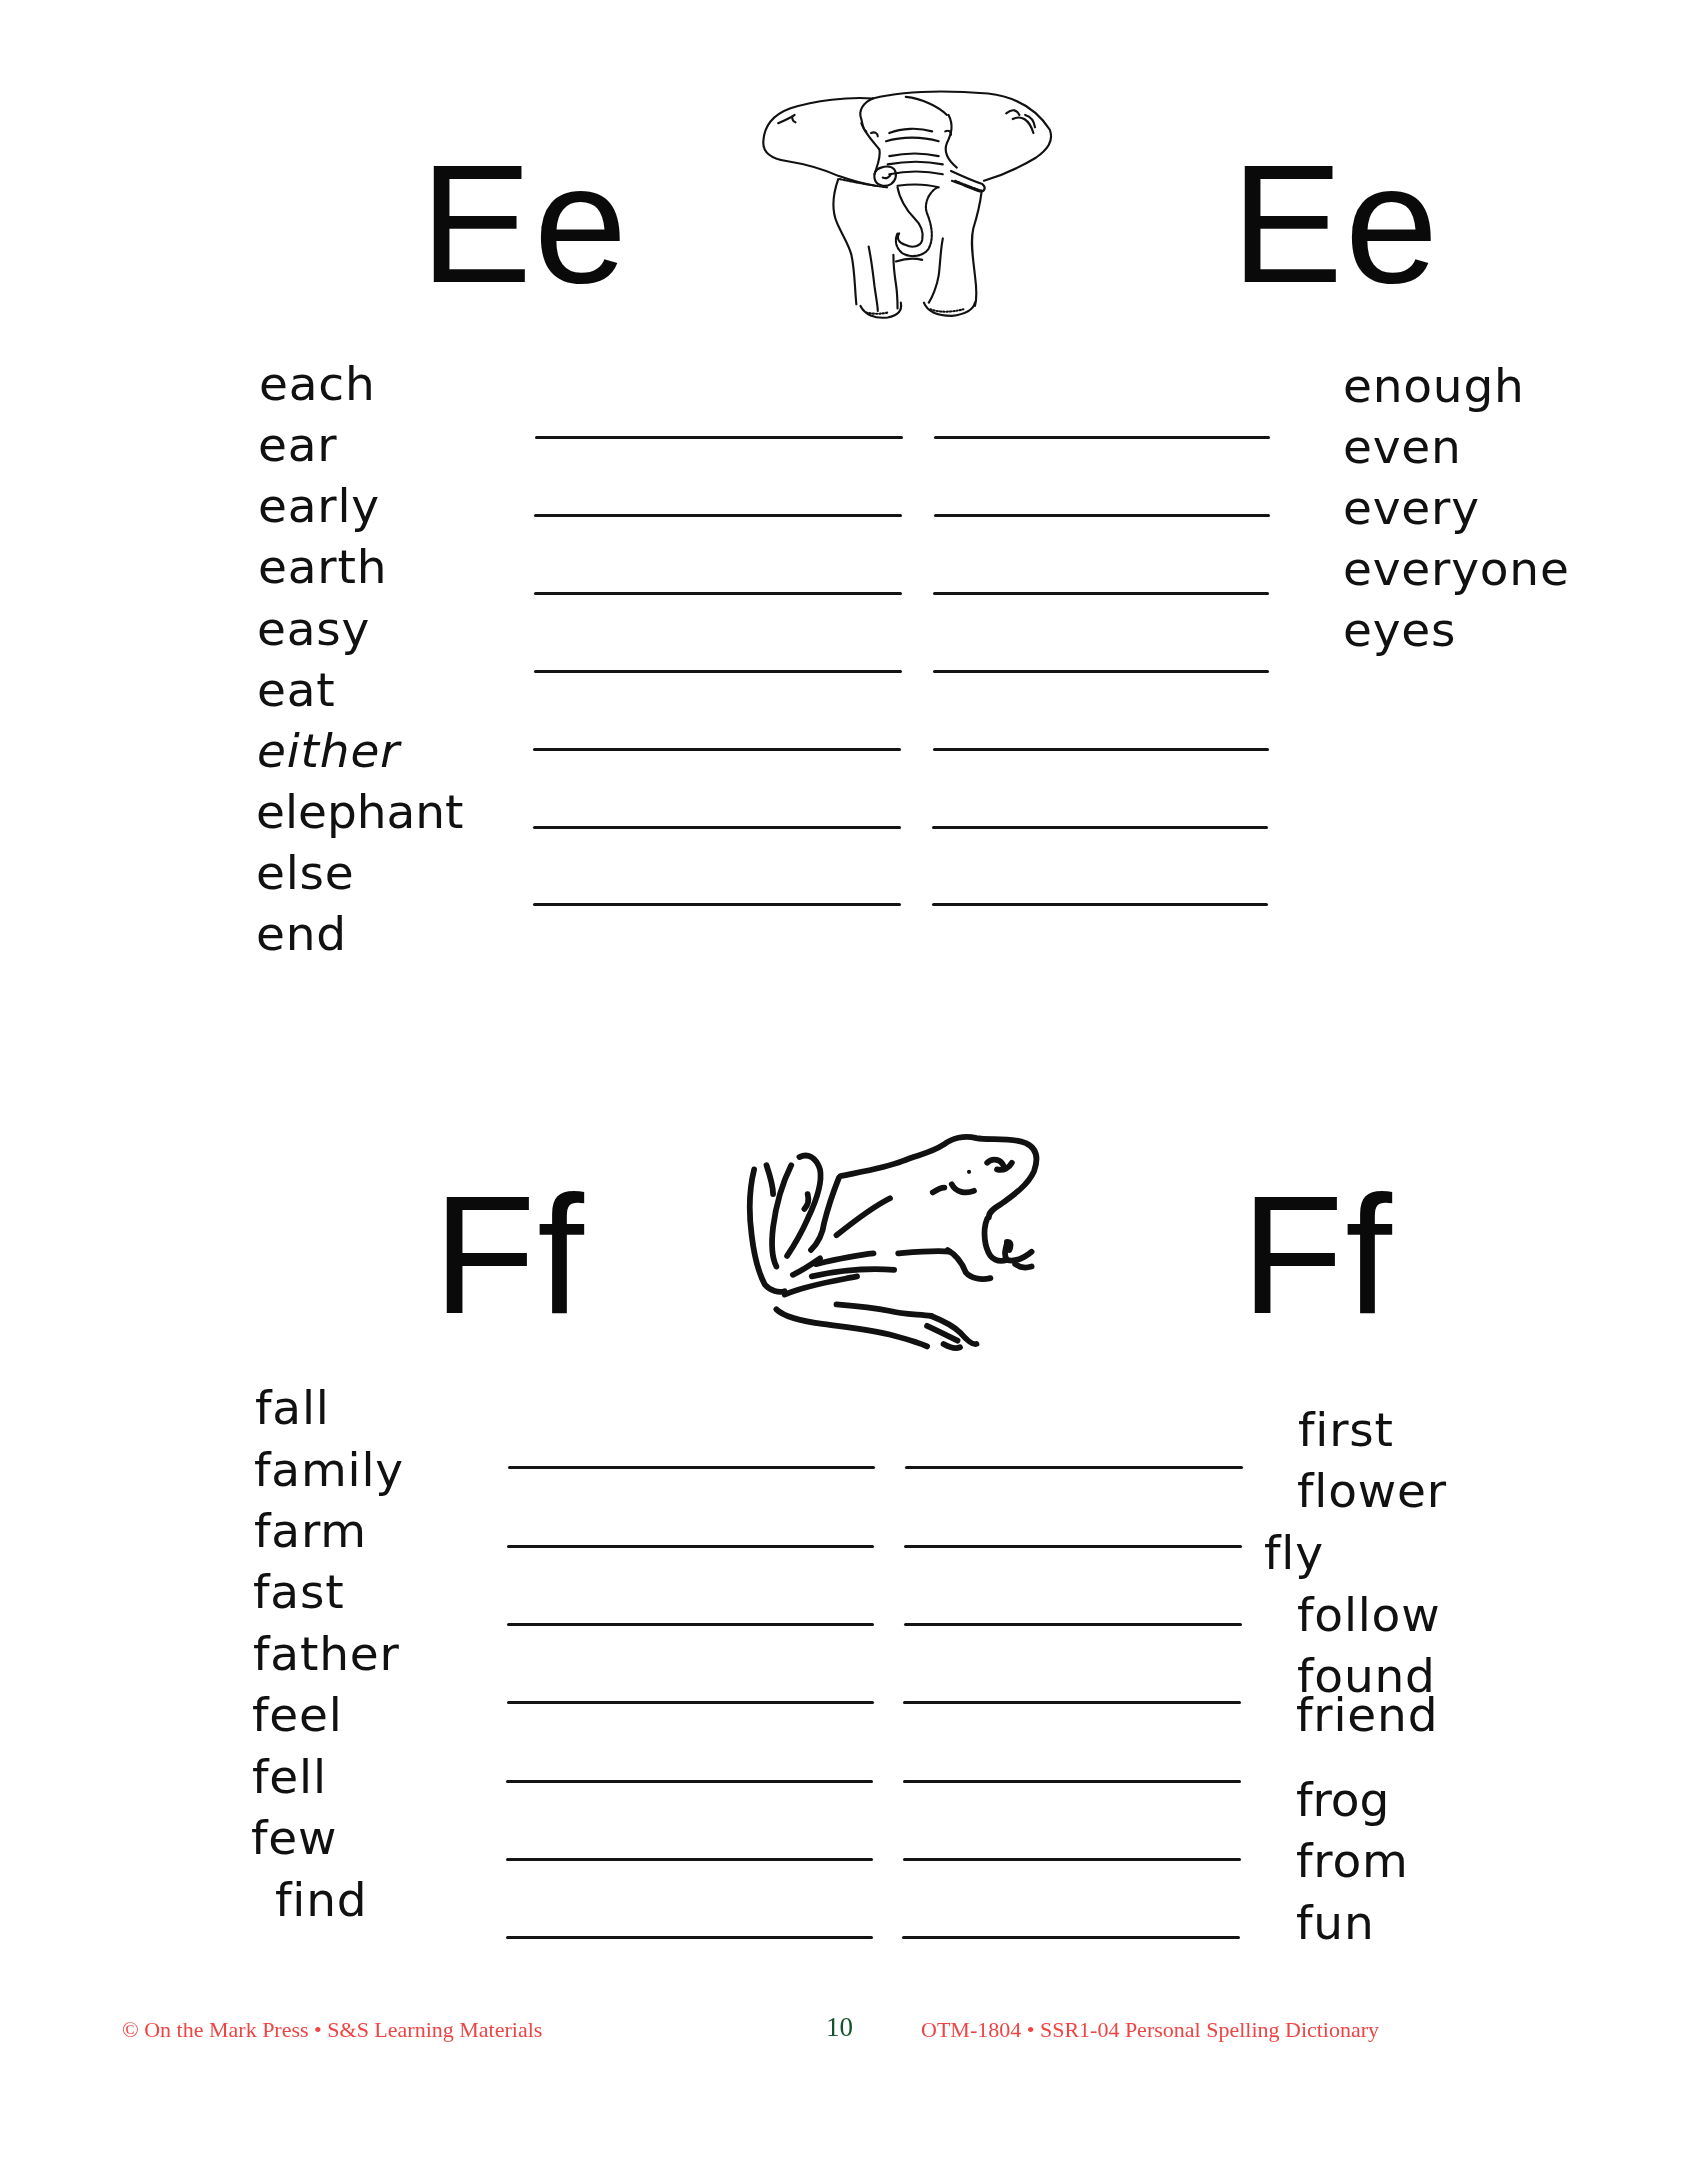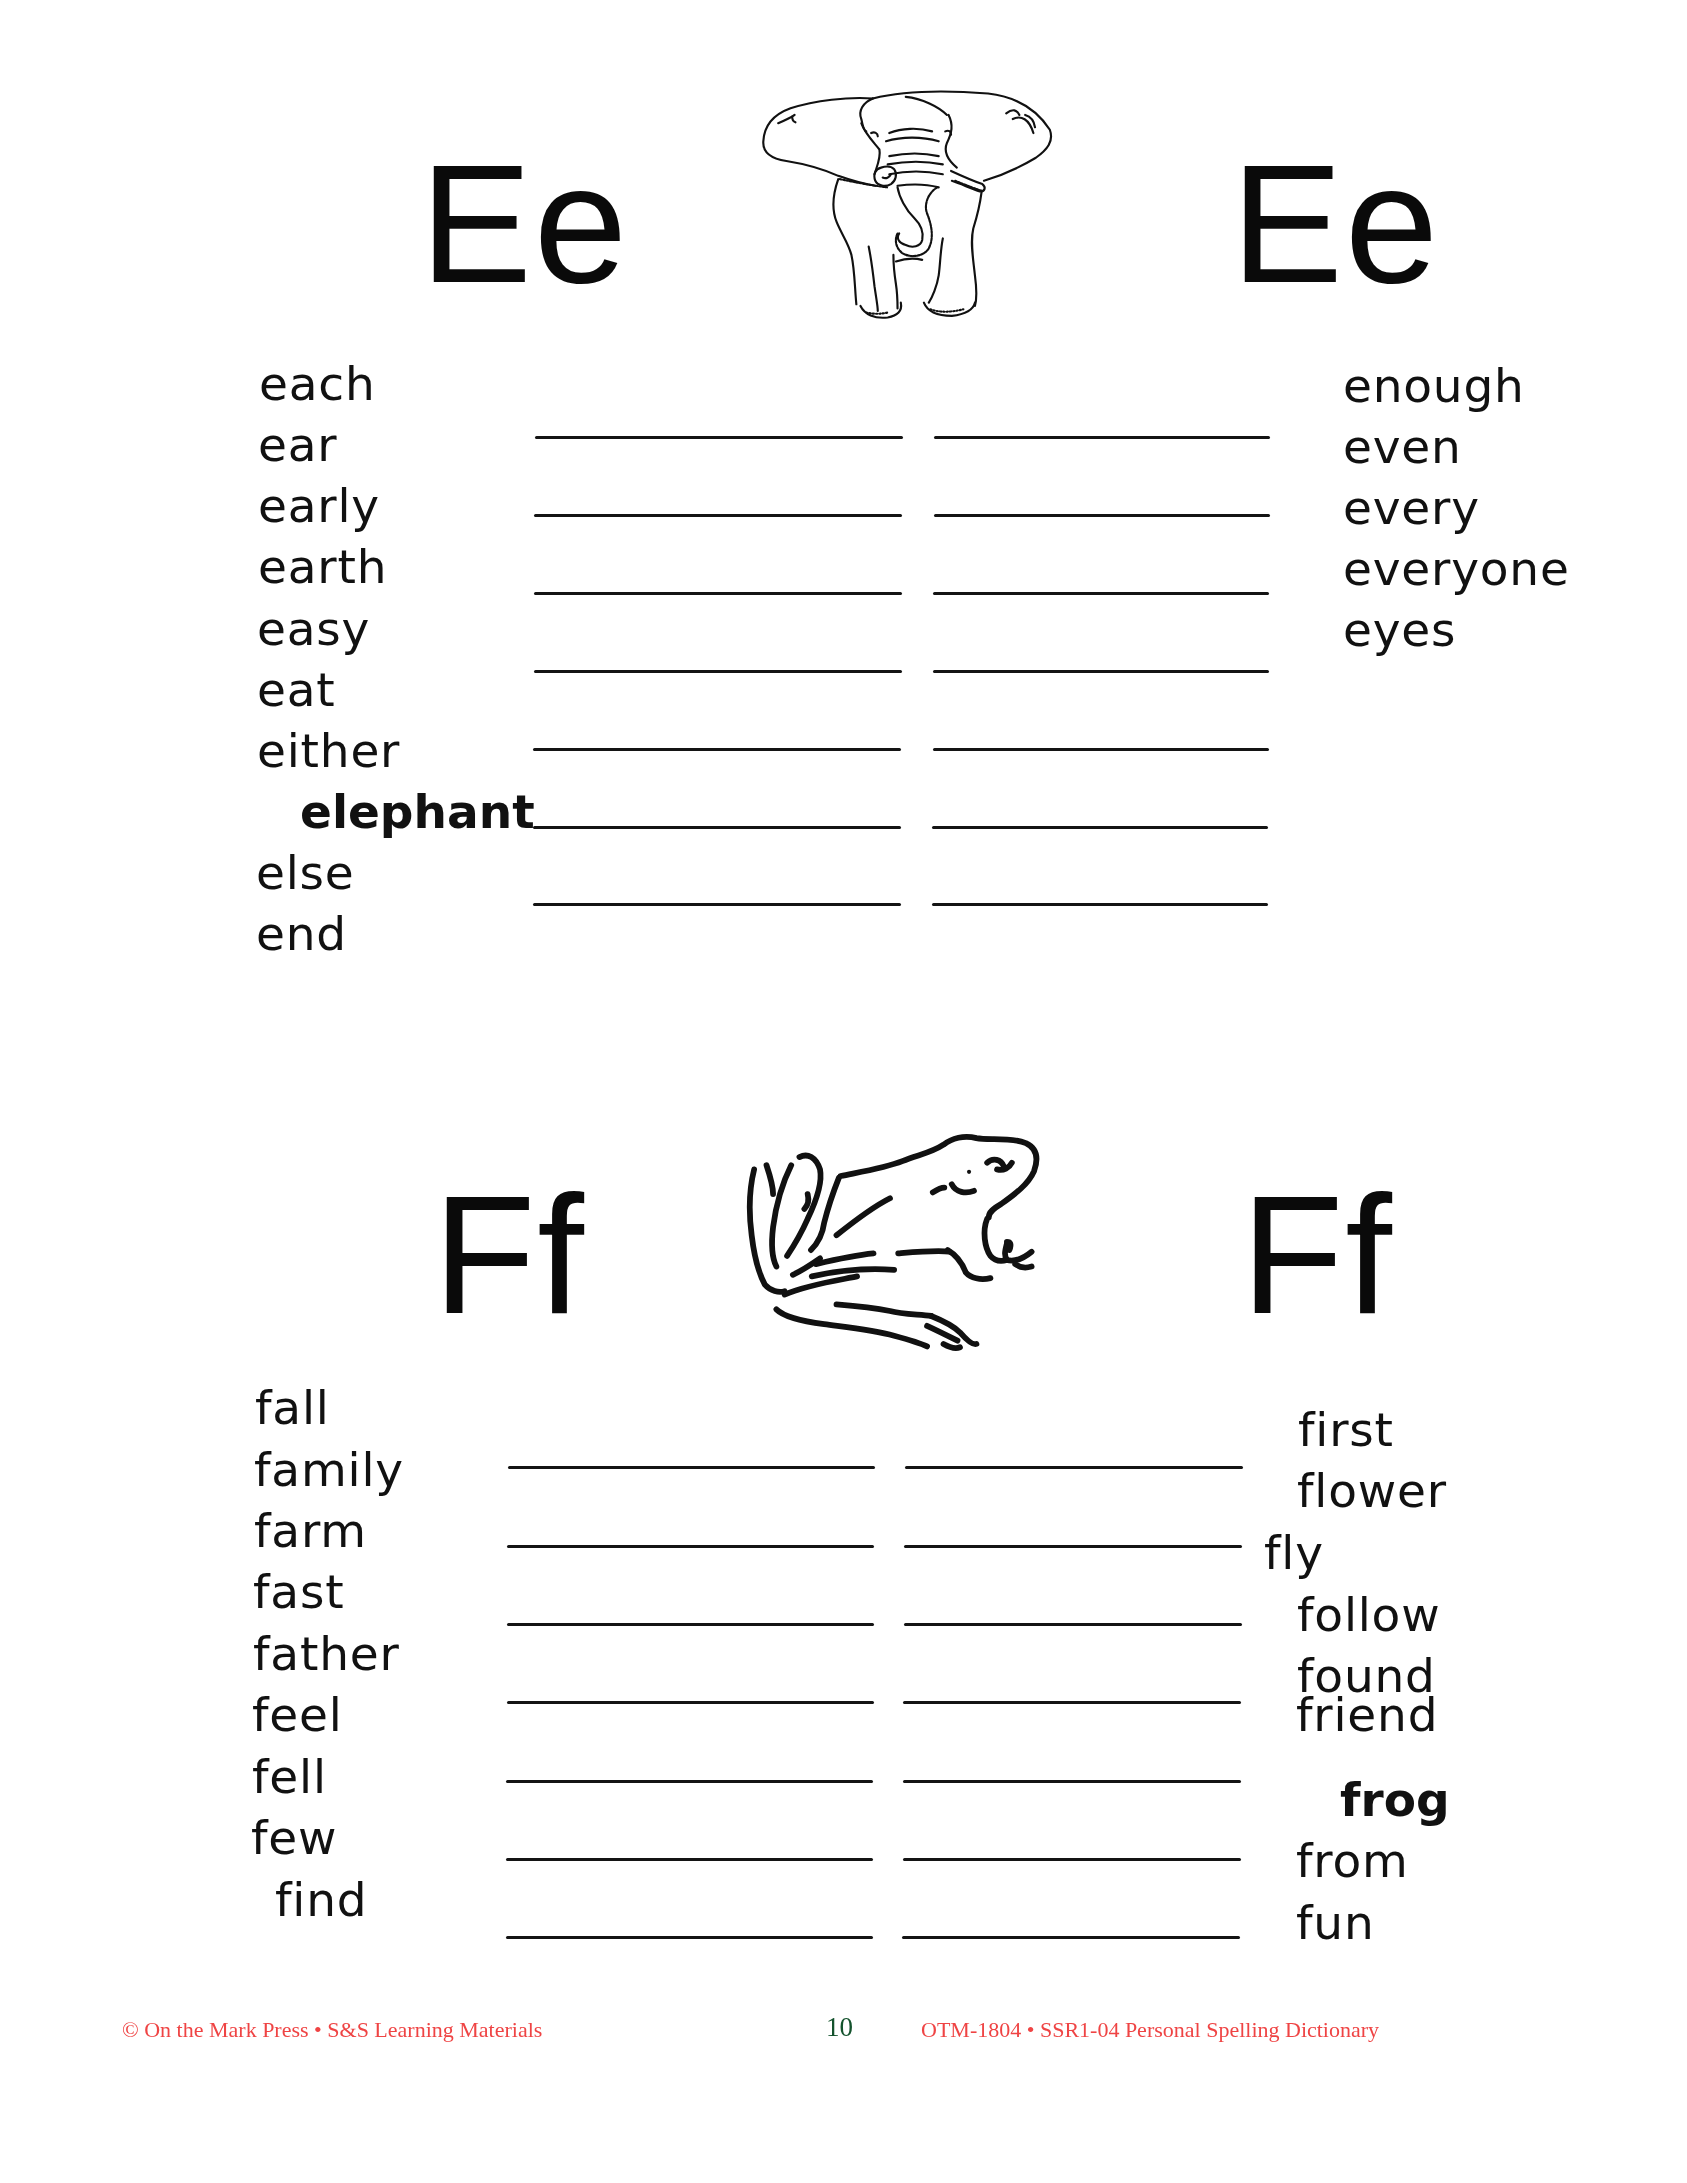--- a/index.html
+++ b/index.html
@@ -5,21 +5,21 @@
   html, body { margin:0; padding:0; background:#ffffff; }
   body { width:1687px; height:2183px; position:relative; overflow:hidden; color:#111111; }
   .big-letter {
     position:absolute; font-family:"Liberation Sans", sans-serif; font-size:168px;
     line-height:168px; height:168px; white-space:nowrap; color:#0a0a0a; letter-spacing:1.6px;
   }
   .word {
     position:absolute; font-family:"DejaVu Sans", sans-serif; font-size:47px;
     line-height:48px; height:48px; white-space:nowrap; color:#111111; letter-spacing:0.8px;
   }
-  .word.bold { font-weight:bold; letter-spacing:0px;margin-left:44px; }
+  .word.bold { font-weight:normal; letter-spacing:0px; }
   .rule { position:absolute; height:3.3px; background:#141414; border-radius:1.6px; }
   .footer-text {
     position:absolute; font-family:"Liberation Serif", serif; font-weight:normal; font-size:22px;
     line-height:22px; white-space:nowrap; color:#ef4444;
   }
   .page-num {
     position:absolute; font-family:"Liberation Serif", serif; font-size:27px;
     line-height:27px; white-space:nowrap; color:#14532d;
   }
   svg { position:absolute; overflow:visible; }
@@ -83,21 +83,21 @@
     <path d="M230 276 C240 280 255 280 270 276" stroke-dasharray="1.5 2.5"></path>
   </svg>
 
   <div id="words-left-e">
       <div class="word" style="left: 259px; top: 360px;">each</div>
       <div class="word" style="left: 258px; top: 421px;">ear</div>
       <div class="word" style="left: 258px; top: 482px;">early</div>
       <div class="word" style="left: 258px; top: 543px;">earth</div>
       <div class="word" style="left: 257px; top: 605px;">easy</div>
       <div class="word" style="left: 257px; top: 666px;">eat</div>
-      <div class="word" style="left: 257px; top: 727px;">either</div>
+      <div class="word" style="left: 257px; top: 727px; font-style: italic;">either</div>
       <div class="word bold" style="left: 256px; top: 788px;">elephant</div>
       <div class="word" style="left: 256px; top: 849px;">else</div>
       <div class="word" style="left: 256px; top: 910px;">end</div>
     </div>
   <div id="words-right-e">
       <div class="word" style="left: 1343px; top: 362px;">enough</div>
       <div class="word" style="left: 1343px; top: 423px;">even</div>
       <div class="word" style="left: 1343px; top: 484px;">every</div>
       <div class="word" style="left: 1343px; top: 545px;">everyone</div>
       <div class="word" style="left: 1343px; top: 606px;">eyes</div>

